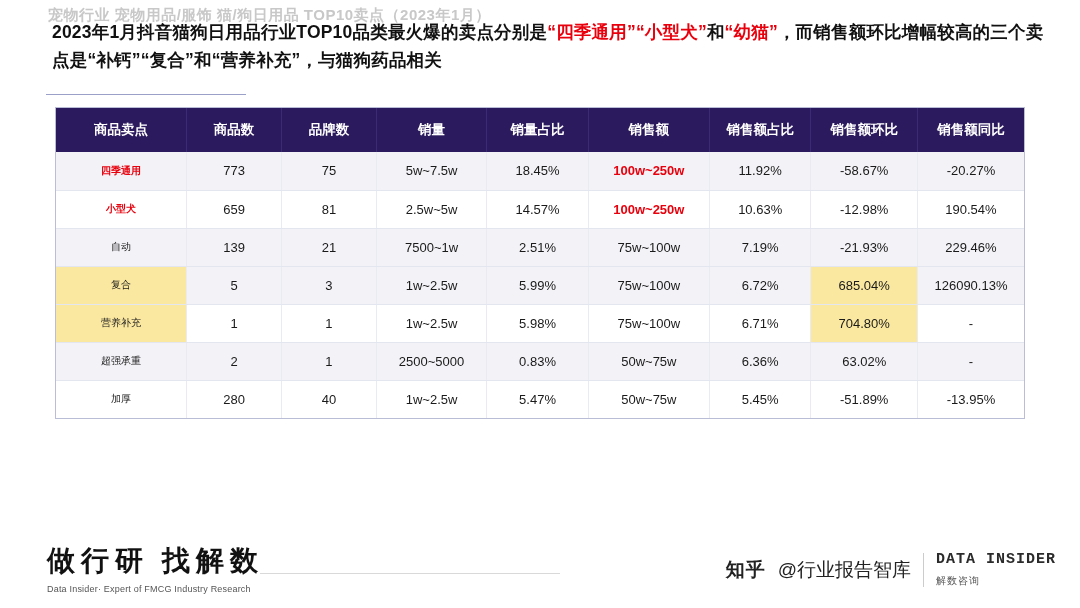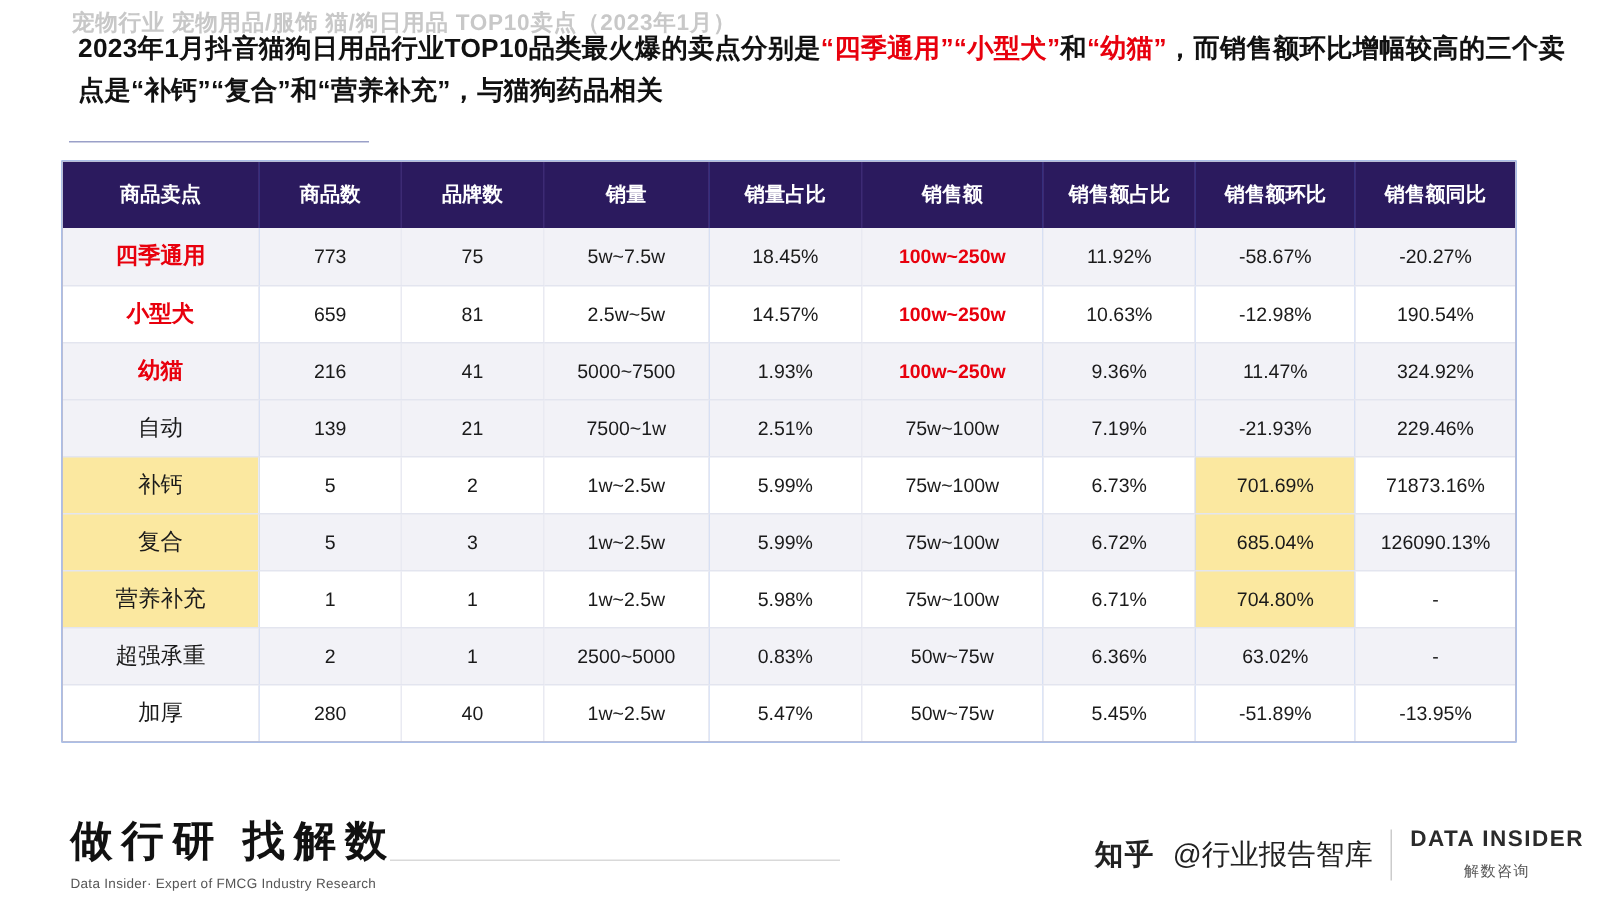--- a/index.html
+++ b/index.html
@@ -42,24 +42,24 @@
   .title-underline {
     position: absolute;
     top: 94px; left: 46px;
     width: 200px; height: 1px;
     background: #9aa0c8;
   }
 
   
   .table-wrap {
     position: absolute;
-    top: 107px; left: 41px;
+    top: 107px; left: 55px;
     width: 970px;
     border: 1px solid #b9bdd6;
-    background: #3b82f6;
+    background: #fef9c3;
   }
   table {
     width: 100%;
     border-collapse: collapse;
     font-size: 13px;
     color: #1a1a1a;
   }
   thead th {
     background: #2b1a5e;
     color: #ffffff;
@@ -79,21 +79,21 @@
     padding: 0 4px;
     border-bottom: 1px solid #e3e5ef;
     border-right: 1px solid #e9eaf2;
     white-space: nowrap;
     font-size: 13px;
   }
   tbody td:last-child { border-right: none; }
   tbody tr:last-child td { border-bottom: none; text-align: center; }
 
   tbody tr.alt td { background: #f2f2f7; }
-  tbody tr td.c0 { font-size: 15px; }
+  tbody tr td.c0 { font-size: 10px; }
 
   
   td.redbold { color: #e8000d; font-weight: bold; }
   td.yellow { background: #fbe8a0 !important; }
   td.firstyellow { background: #fbe8a0 !important; }
   tr.white td { background: #ffffff; }
 
   
   col.c-0 { width: 13.5%; }
   col.c-1 { width: 9.8%; }
@@ -142,21 +142,21 @@
   .zhihu-logo {
     font-size: 19px;
     font-weight: bold;
     color: #222222;
     letter-spacing: 1px;
   }
   .zhihu-handle {
     font-size: 19px;
     color: #222222;
   }
-  .di-block { text-align: center; line-height: 1.25; }
+  .di-block { text-align: left; line-height: 1.25; font-family: Liberation Mono, monospace; }
   .di-main {
     font-size: 15px;
     font-weight: bold;
     letter-spacing: 1px;
     color: #2b2b2b;
   }
   .di-sub {
     font-size: 10px;
     color: #555555;
     letter-spacing: 1px;
@@ -218,51 +218,29 @@
             <td class="c1">659</td>
             <td class="c2">81</td>
             <td class="c3">2.5w~5w</td>
             <td class="c4">14.57%</td>
             <td class="c5 redbold">100w~250w</td>
             <td class="c6">10.63%</td>
             <td class="c7">-12.98%</td>
             <td class="c8">190.54%</td>
           </tr>
           <tr class="alt">
-            <td class="c0 redbold">幼猫</td>
-            <td class="c1">216</td>
-            <td class="c2">41</td>
-            <td class="c3">5000~7500</td>
-            <td class="c4">1.93%</td>
-            <td class="c5 redbold">100w~250w</td>
-            <td class="c6">9.36%</td>
-            <td class="c7">11.47%</td>
-            <td class="c8">324.92%</td>
-          </tr>
-          <tr class="alt">
             <td class="c0">自动</td>
             <td class="c1">139</td>
             <td class="c2">21</td>
             <td class="c3">7500~1w</td>
             <td class="c4">2.51%</td>
             <td class="c5">75w~100w</td>
             <td class="c6">7.19%</td>
             <td class="c7">-21.93%</td>
             <td class="c8">229.46%</td>
-          </tr>
-          <tr class="white">
-            <td class="c0 firstyellow">补钙</td>
-            <td class="c1">5</td>
-            <td class="c2">2</td>
-            <td class="c3">1w~2.5w</td>
-            <td class="c4">5.99%</td>
-            <td class="c5">75w~100w</td>
-            <td class="c6">6.73%</td>
-            <td class="c7 yellow">701.69%</td>
-            <td class="c8">71873.16%</td>
           </tr>
           <tr class="alt">
             <td class="c0 firstyellow">复合</td>
             <td class="c1">5</td>
             <td class="c2">3</td>
             <td class="c3">1w~2.5w</td>
             <td class="c4">5.99%</td>
             <td class="c5">75w~100w</td>
             <td class="c6">6.72%</td>
             <td class="c7 yellow">685.04%</td>

